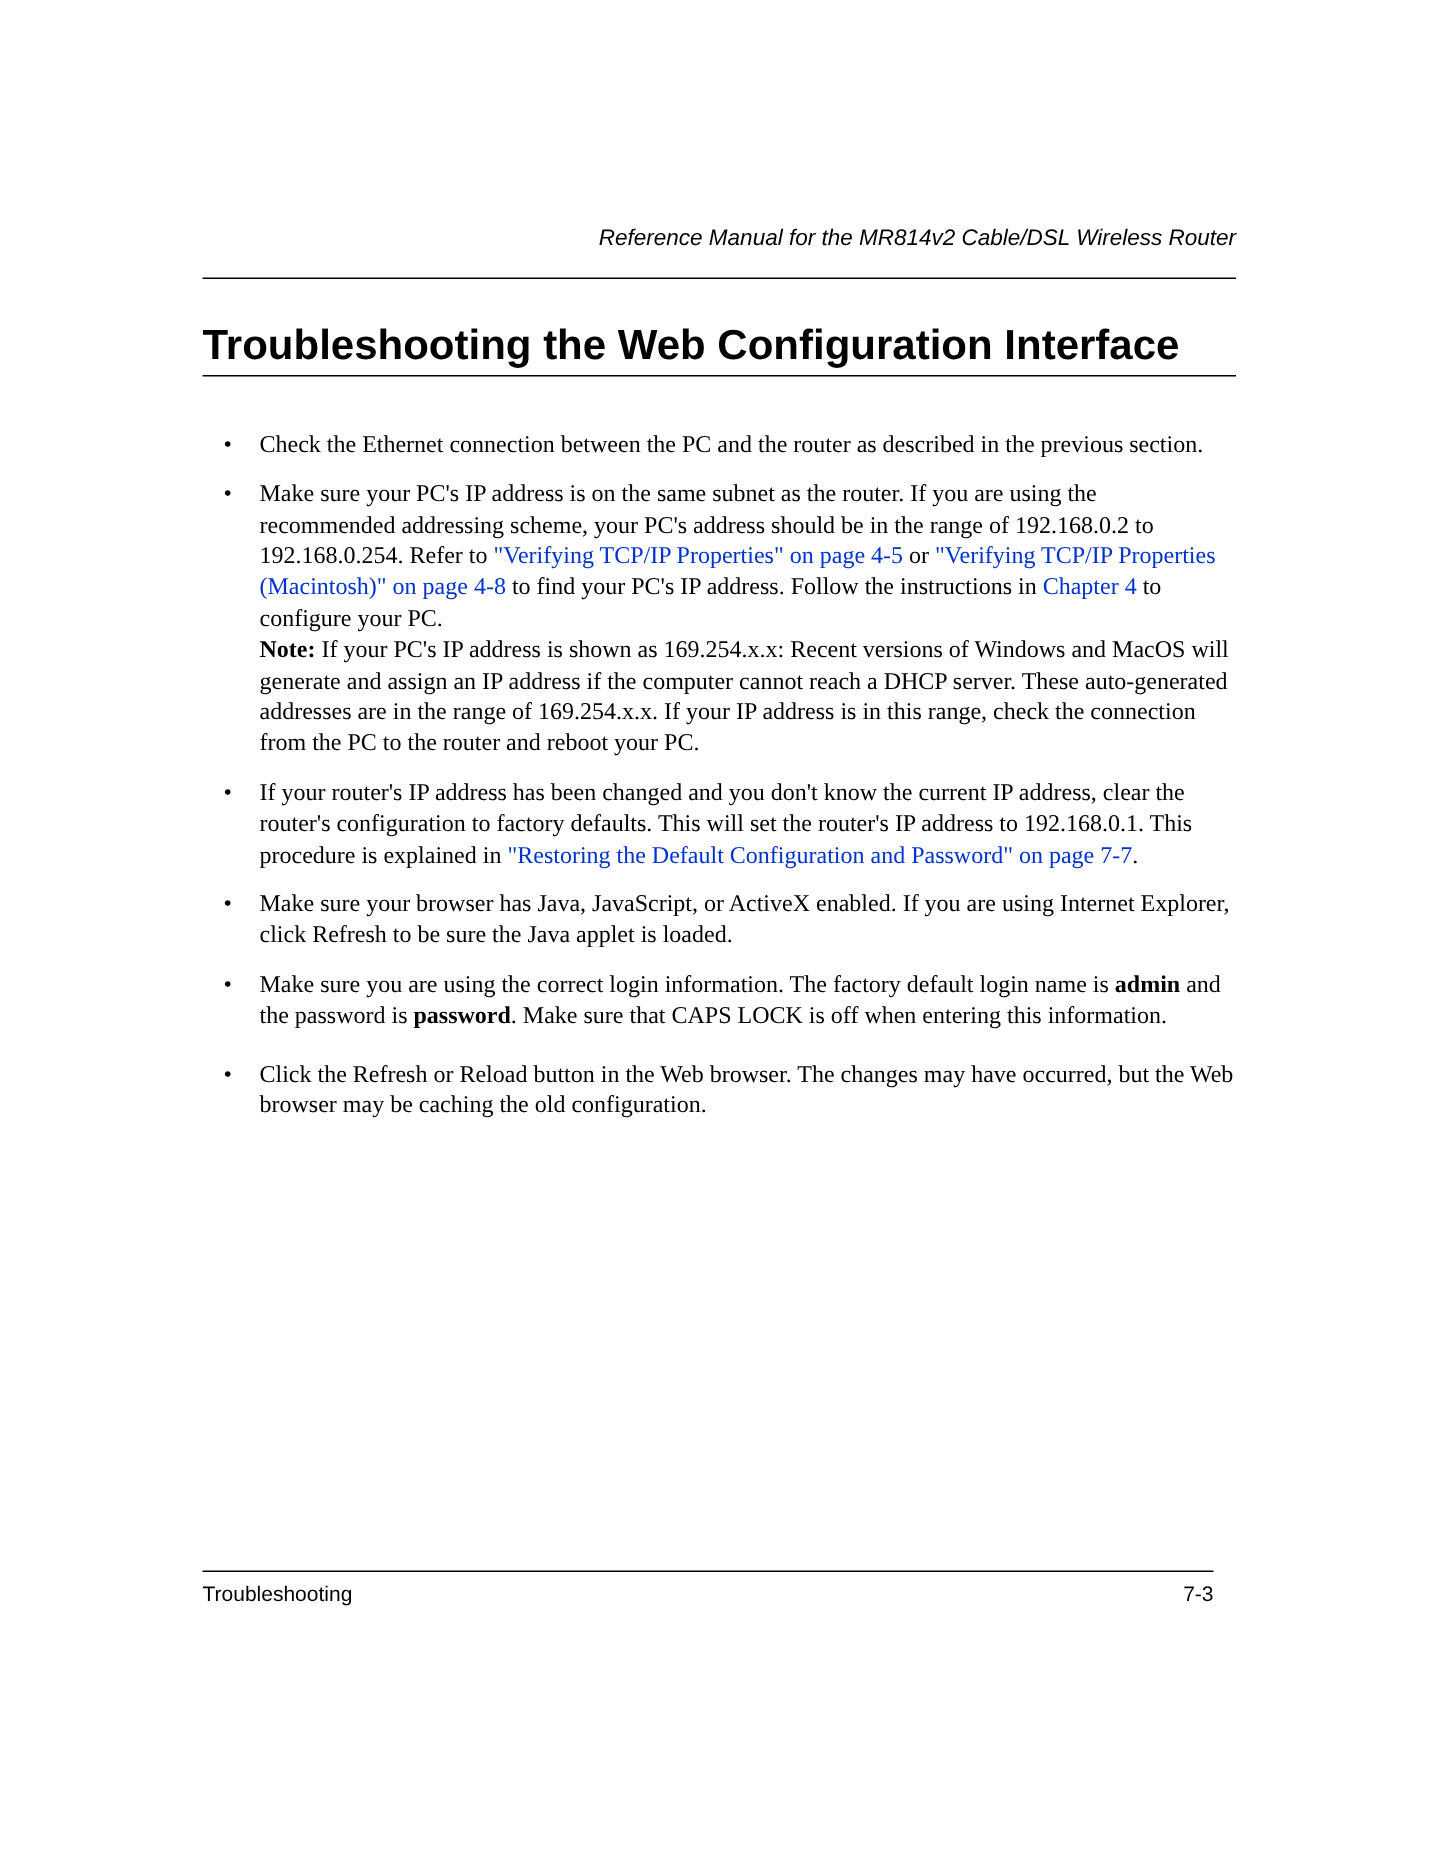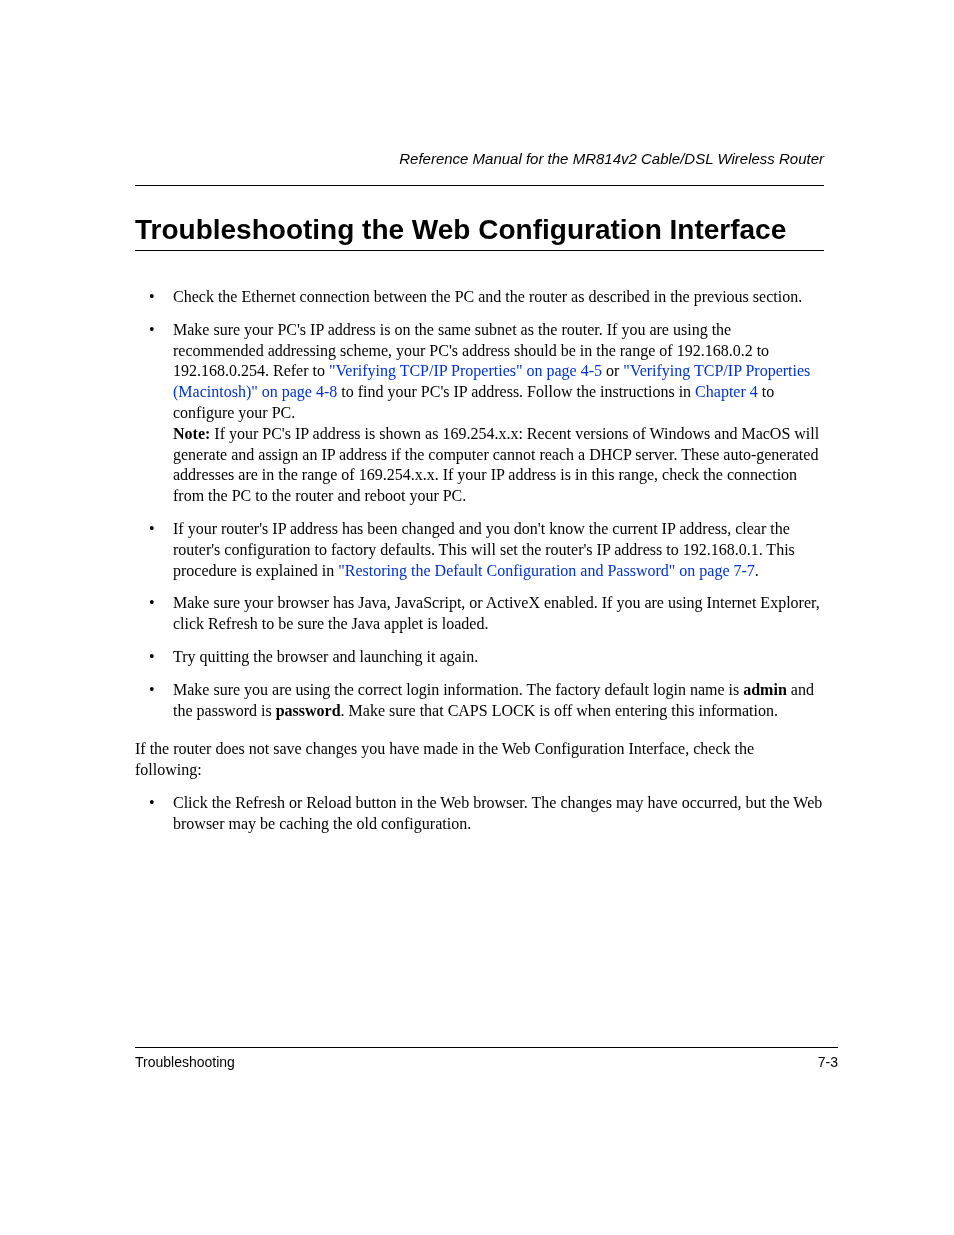--- a/index.html
+++ b/index.html
@@ -64,21 +64,21 @@
     color: #0033cc;
     text-decoration: none;
   }
   .bold {
     font-weight: bold;
     text-align: right;
   }
   .footer {
     position: absolute;
     left: 135px;
-    right: 116px;
+    right: 145px;
     bottom: 165px;
     border-top: 1.5px solid #000;
     padding-top: 6px;
     font-family: Arial, Helvetica, sans-serif;
     font-size: 14px;
     display: flex;
     justify-content: space-between;
   }
 </style>
 </head>
@@ -102,28 +102,26 @@
         <p class="note-block">
           <span class="bold">Note:</span><span> If your PC's IP address is shown as 169.254.x.x: Recent versions of Windows and MacOS will generate and assign an IP address if the computer cannot reach a DHCP server. These auto-generated addresses are in the range of 169.254.x.x. If your IP address is in this range, check the connection from the PC to the router and reboot your PC.</span>
         </p>
       </li>
 
       <li>
         <span>If your router's IP address has been changed and you don't know the current IP address, clear the router's configuration to factory defaults. This will set the router's IP address to 192.168.0.1. This procedure is explained in </span><a class="xref" href="#">"Restoring the Default Configuration and Password" on page 7-7</a><span>.</span>
       </li>
 
       <li>Make sure your browser has Java, JavaScript, or ActiveX enabled. If you are using Internet Explorer, click Refresh to be sure the Java applet is loaded.</li>
-      <li>Try quitting the browser and launching it again.</li>
 
       <li>
         <span>Make sure you are using the correct login information. The factory default login name is </span><span class="bold">admin</span><span> and the password is </span><span class="bold">password</span><span>. Make sure that CAPS LOCK is off when entering this information.</span>
       </li>
     </ul>
 
-    <p>If the router does not save changes you have made in the Web Configuration Interface, check the following:</p>
 
     <ul class="bullets">
       <li>Click the Refresh or Reload button in the Web browser. The changes may have occurred, but the Web browser may be caching the old configuration.</li>
     </ul>
 
   </div>
 
   <div class="footer">
     <span>Troubleshooting</span>
     <span>7-3</span>

